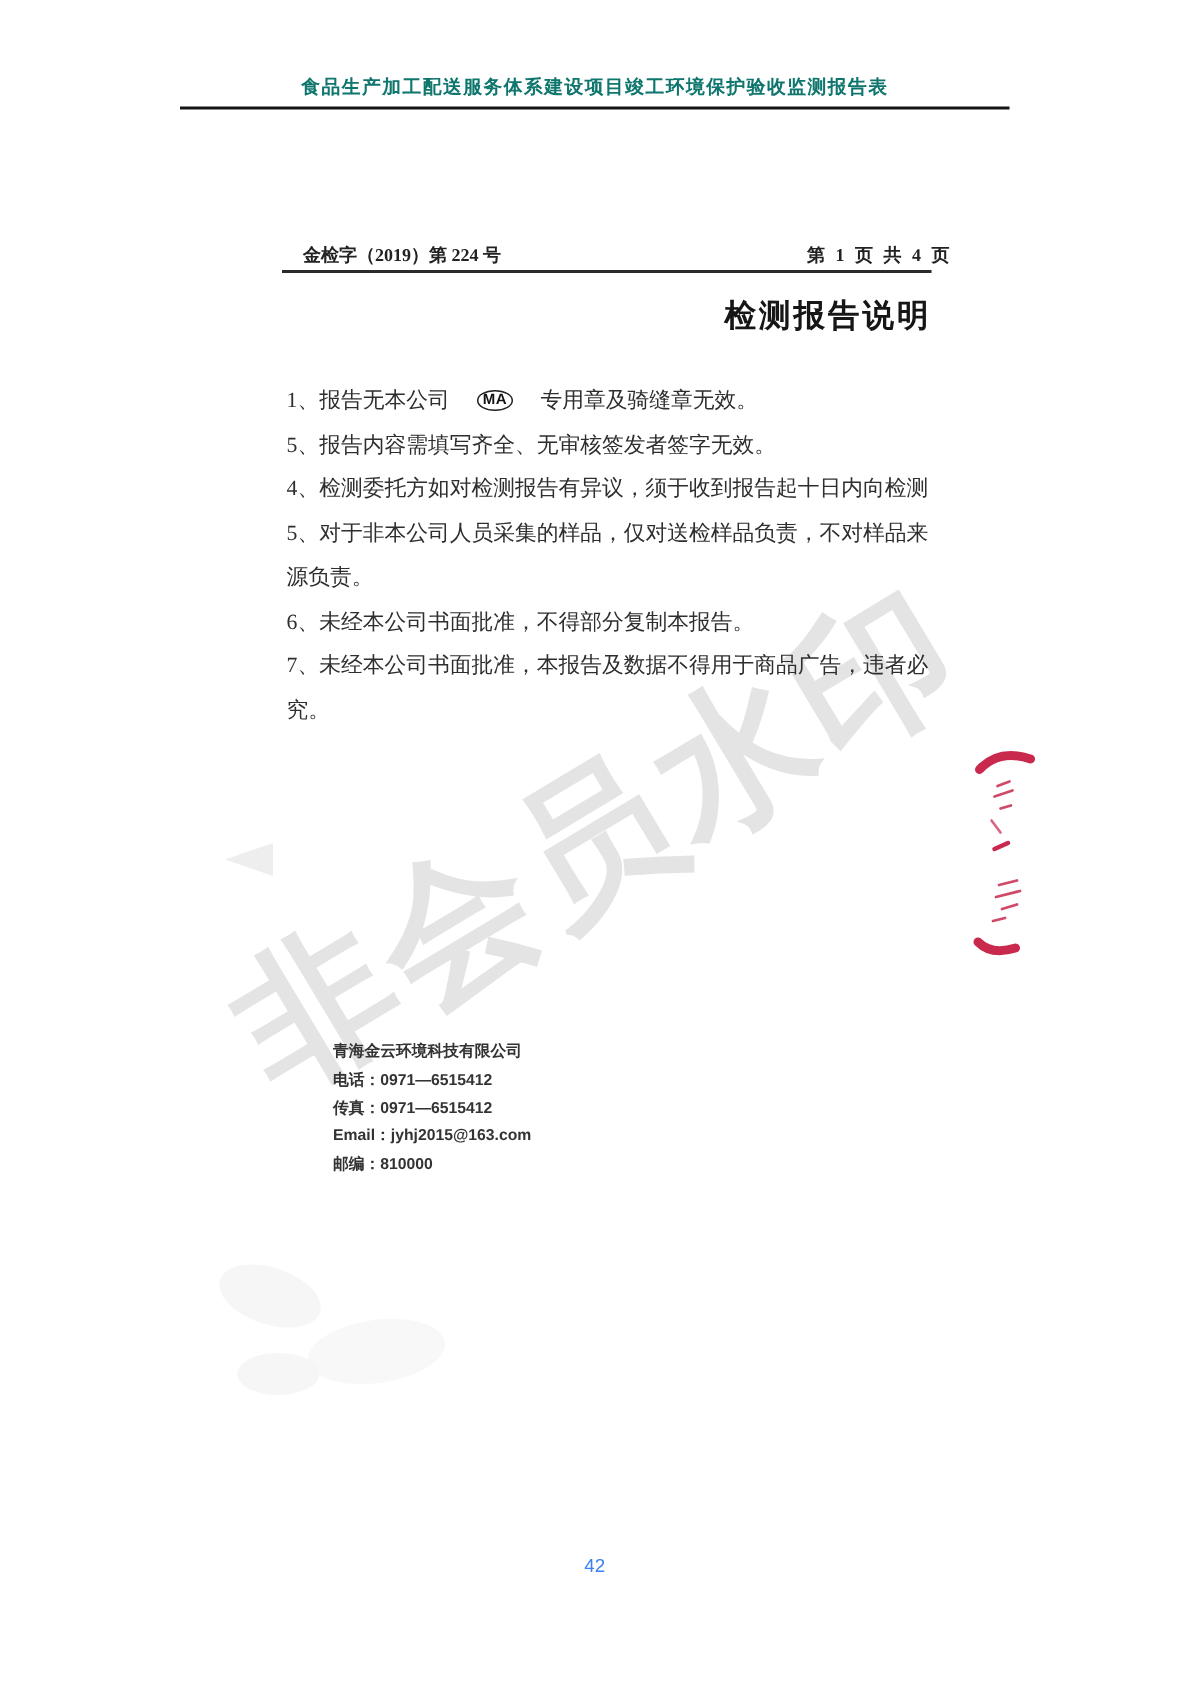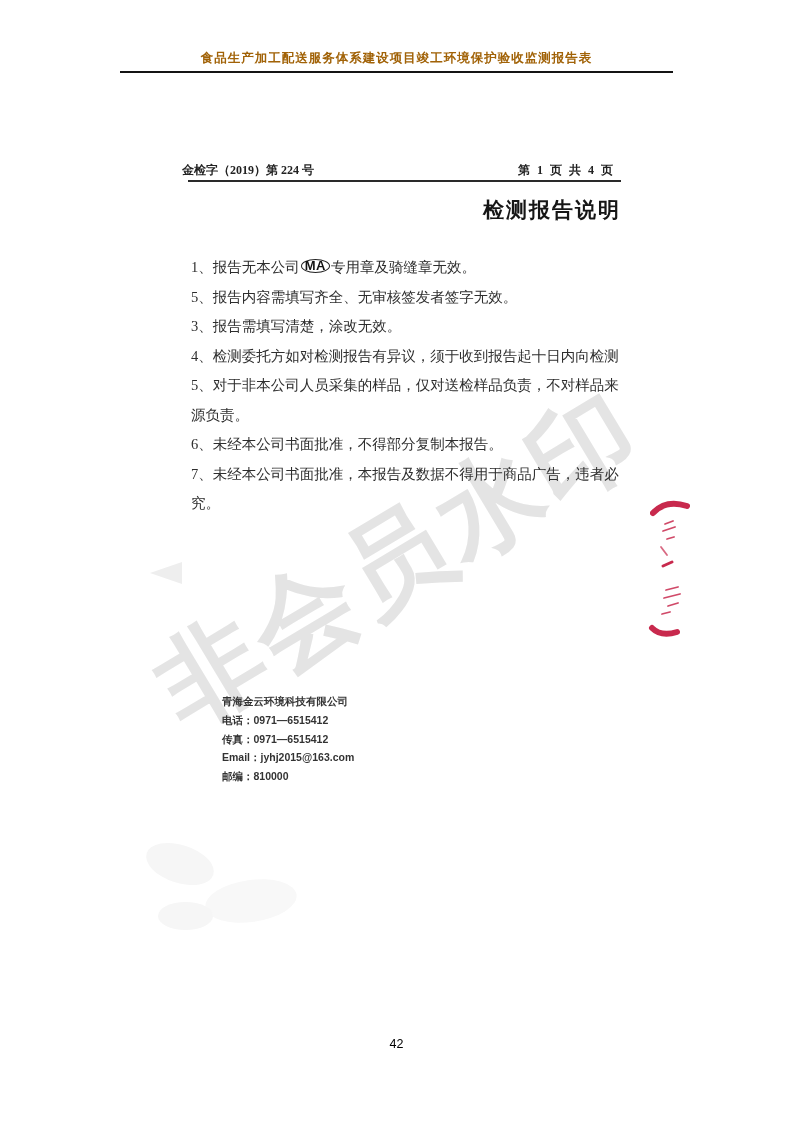--- a/index.html
+++ b/index.html
@@ -12,29 +12,29 @@
     color:#2b2b2b;
   }
   .abs{position:absolute;}
 
   
   .booklet-title{
     top:50px;left:0;width:793px;
     text-align:center;
     font-family:"Liberation Serif",serif;
     font-size:12.5px;font-weight:bold;
-    letter-spacing:1px;color:#a16207;
+    letter-spacing:1px;color:#0f766e;
   }
   .booklet-rule{
     top:71px;left:120px;width:553px;height:2px;background:#141414;
   }
 
   
   .doc-head{
-    top:162px;left:182px;width:433px;
+    top:162px;left:202px;width:433px;
     display:flex;justify-content:space-between;align-items:center;
     font-family:"Liberation Serif",serif;
     font-size:12px;font-weight:600;color:#222;
   }
   .doc-head .page-ind{letter-spacing:2px;font-weight:700;}
   .doc-head-rule{
     top:180px;left:188px;width:433px;height:2px;background:#2a2a2a;
   }
 
   
@@ -53,26 +53,26 @@
     line-height:29.5px;
     z-index:2;
   }
   .notes .nline{white-space:nowrap;}
   .cma{
     display:inline-block;
     border:1.6px solid #222;
     border-radius:50%;
     padding:0 3px 1px 3px;
     font-family:"Liberation Sans",sans-serif;
-    font-size:13px;font-weight:bold;
+    font-size:10px;font-weight:bold;
     line-height:11px;
     vertical-align:2px;
     letter-spacing:0.5px;
     color:#111;
-    margin:0 1px;
+    margin:0 18px;
   }
 
   
   .company{
     top:692px;left:190px;width:440px;
     font-family:"Liberation Sans",sans-serif;
     font-size:10.5px;font-weight:600;color:#333;
     line-height:18.8px;
     z-index:2;
     margin-left:32px;
@@ -89,21 +89,21 @@
     transform:rotate(-31deg);
     transform-origin:center center;
     z-index:1;
     user-select:none;
   }
 
   
   .page-number{
     top:1037px;left:0;width:793px;
     text-align:center;
-    font-size:12.5px;color:#000000;
+    font-size:12.5px;color:#3b82f6;
     font-family:"Liberation Sans",sans-serif;
   }
 
   
   .seal{z-index:3;}
   .seal-top{top:497px;left:650px;}
   .seal-mid{top:559px;left:661px;}
   .seal-bot{top:584px;left:646px;}
 
   
@@ -132,21 +132,20 @@
 </div>
 <div class="abs doc-head-rule"></div>
 
 <div class="abs report-title">检测报告说明</div>
 
 <div class="abs notes">
   <div class="nline">
     <span>1、报告无本公司</span><span class="cma">MA</span><span>专用章及骑缝章无效。</span>
   </div>
   <div class="nline">5、报告内容需填写齐全、无审核签发者签字无效。</div>
-  <div class="nline">3、报告需填写清楚，涂改无效。</div>
   <div class="nline">4、检测委托方如对检测报告有异议，须于收到报告起十日内向检测</div>
   <div class="nline">5、对于非本公司人员采集的样品，仅对送检样品负责，不对样品来</div>
   <div class="nline">源负责。</div>
   <div class="nline">6、未经本公司书面批准，不得部分复制本报告。</div>
   <div class="nline">7、未经本公司书面批准，本报告及数据不得用于商品广告，违者必</div>
   <div class="nline">究。</div>
 </div>
 
 <div class="abs company">
   <div>青海金云环境科技有限公司</div>

